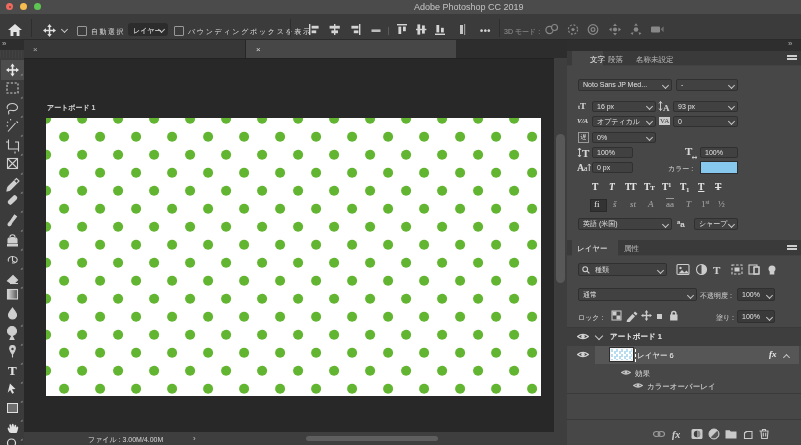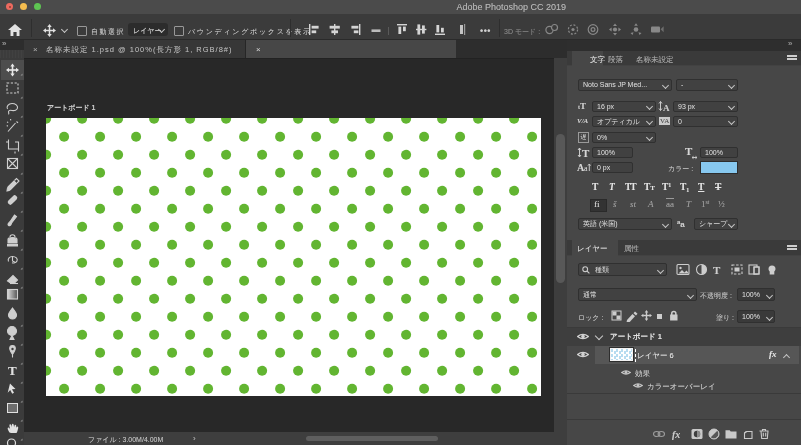--- a/index.html
+++ b/index.html
@@ -12,21 +12,21 @@
 .ic{position:absolute;color:#cecece}
 </style></head>
 <body>
 <div id="app">
 
 <div class="ab" style="left:0;top:0;width:801px;height:14px;background:#4b4b4b"></div>
 <div class="ab" style="left:6px;top:3px;width:7px;height:7px;border-radius:50%;background:#ed6a5f"></div>
 <div class="ab" style="left:8.5px;top:5.5px;width:2px;height:2px;border-radius:50%;background:#8a3d33"></div>
 <div class="ab" style="left:20px;top:3px;width:7px;height:7px;border-radius:50%;background:#f5bd4f"></div>
 <div class="ab" style="left:34px;top:3px;width:7px;height:7px;border-radius:50%;background:#5ec452"></div>
-<div class="ab" style="left:452px;top:2px;width:114px;text-align:right;color:#b6b6b6;font-size:9px">Adobe Photoshop CC 2019</div>
+<div class="ab" style="left:414px;top:2px;width:114px;text-align:left;color:#b6b6b6;font-size:9px">Adobe Photoshop CC 2019</div>
 
 <div class="ab" style="left:0;top:14px;width:801px;height:26px;background:#3b3b3b;border-bottom:1px solid #2a2a2a;box-sizing:border-box"></div>
 <svg class="ab" style="left:8px;top:24px" width="14" height="12" viewBox="0 0 14 12">
       <path d="M7 0 L14 6 L11.5 6 L11.5 12 L8.6 12 L8.6 8 L5.4 8 L5.4 12 L2.5 12 L2.5 6 L0 6 Z" fill="#e2e2e2"></path>
     </svg>
 <div class="ab" style="left:31px;top:19px;width:1px;height:18px;background:#2e2e2e"></div>
 <svg class="ab" style="left:43px;top:24px" width="13" height="13" viewBox="0 0 14 14">
       <g fill="#e0e0e0">
         <path d="M7 0l2.4 3.2H4.6z"></path>
         <path d="M7 14l2.4-3.2H4.6z"></path>
@@ -96,21 +96,20 @@
 <g stroke="none" fill="#888">
         <rect x="107" y="4.6" width="9" height="6" rx="1"></rect>
         <path d="M119.6 4.2l-3 3 3 3z" fill="#6e6e6e"></path>
       </g>
 </svg>
 
 <div class="ab" style="left:0;top:40px;width:801px;height:18px;background:#2d2d2d"></div>
 <div class="ab" style="left:2px;top:39px;color:#a0a0a0;font-size:8px;letter-spacing:-1px">»&nbsp;</div>
 <div class="ab" style="left:24px;top:40px;width:222px;height:18px;background:#373737;border-right:1px solid #262626;box-sizing:border-box"></div>
 <div class="ab" style="left:33px;top:45px;width:7px;height:8px;color:#9f9f9f;font-size:8px">×</div>
-<div class="ab" style="left:46px;top:45px;color:#b3b3b3;font-size:7.5px;white-space:nowrap;letter-spacing:1px">名称未設定 1.psd @ 100%(長方形 1, RGB/8#)</div>
 <div class="ab" style="left:246px;top:40px;width:210px;height:18px;background:#474747"></div>
 <div class="ab" style="left:256px;top:45px;width:7px;height:8px;color:#c9c9c9;font-size:8px">×</div>
 
 <div class="ab" style="left:0;top:50px;width:24px;height:8px;background:#3b3b3b;background-image:repeating-linear-gradient(90deg,#414141 0,#414141 1px,#3c3c3c 1px,#3c3c3c 3px)"></div>
 <div class="ab" style="left:0;top:58px;width:24px;height:387px;background:#3b3b3b"></div>
 <div class="ab" style="left:1px;top:60px;width:23px;height:20px;background:#4d4d4d"></div>
 <svg class="ab" style="left:0;top:58px" width="24" height="387" viewBox="0 0 24 387">
 <g fill="#e8e8e8">
         <g transform="translate(12.5,12)">
           <path d="M0-6.5l2.2 3h-4.4z"></path>

